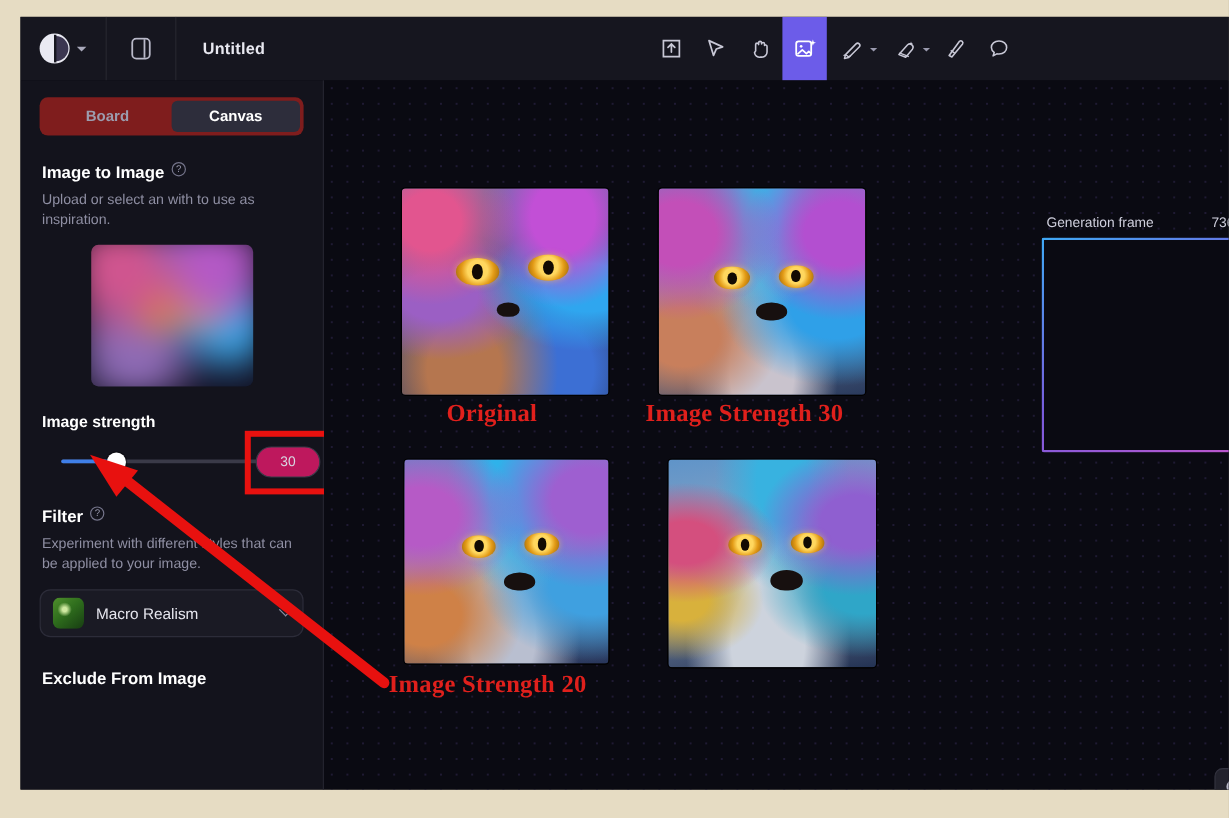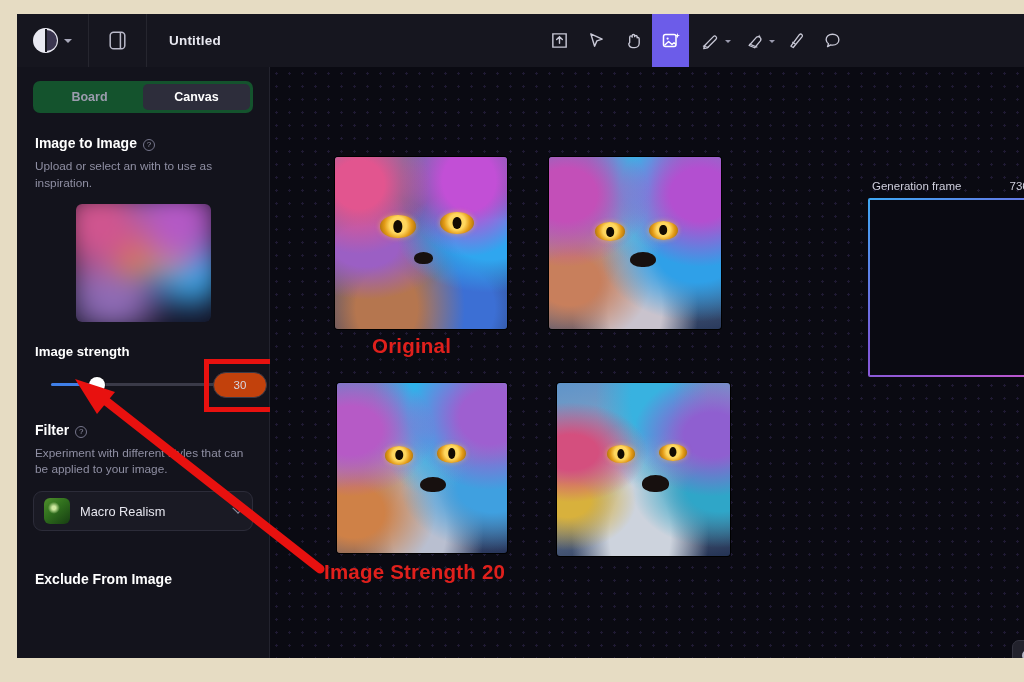--- a/index.html
+++ b/index.html
@@ -75,21 +75,21 @@
   
   #sidebar {
     position: absolute; left: 0; top: 53px;
     width: 253px; height: 615px;
     background: #13131c;
     border-right: 1px solid #23232e;
     padding: 0;
   }
   #seg {
     margin: 14px 16px 0 16px; height: 32px;
-    background: #14532d; border-radius: 7px;
+    background: #7f1d1d; border-radius: 7px;
     display: flex; padding: 3px; text-align: right;
   }
   .seg-btn {
     flex: 1; display: flex; align-items: center; justify-content: center;
     font-size: 12.5px; color: #9c9cae; border-radius: 5px; cursor: pointer;
     font-weight: 600;
   }
   .seg-btn.on { background: #2d2d3b; color: #ffffff; }
 
   #howto {
@@ -102,21 +102,21 @@
     width: 22px; height: 22px; border-radius: 50%; background: #6c5ce9;
     display: flex; align-items: center; justify-content: center;
   }
   .play-circle::after {
     content: ""; width: 0; height: 0;
     border-top: 4px solid transparent; border-bottom: 4px solid transparent;
     border-left: 7px solid #fff; margin-left: 2px;
   }
 
   .sec-head {
-    margin: 22px 16px 0 18px; display: flex; align-items: flex-end; gap: 6px;
+    margin: 22px 16px 0 18px; display: flex; align-items: flex-start; gap: 6px;
   }
   .sec-head .t { font-size: 14px; color: #ffffff; font-weight: 700; }
   .q-mark {
     width: 12px; height: 12px; border-radius: 50%; border: 1px solid #74748a;
     font-size: 8px; color: #9797ab; display: flex; align-items: center;
     justify-content: center; line-height: 1;
   }
   .sec-desc {
     margin: 7px 18px 0 18px; font-size: 11.8px; color: #8f8fa3;
     line-height: 1.42;
@@ -150,21 +150,21 @@
     position: absolute; left: 0; top: 0; height: 3px; width: 46px;
     background: #3f7fe8; border-radius: 2px;
   }
   #slider-thumb {
     position: absolute; left: 72px; top: 7px; width: 16px; height: 16px;
     border-radius: 50%; background: #ffffff; cursor: pointer;
     box-shadow: 0 0 0 1px rgba(0,0,0,.35);
   }
   #value-box {
     position: absolute; left: 196px; top: 2px; width: 54px; height: 26px;
-    border: 1px solid #3a3a48; border-radius: 14px; background: #c2410c;
+    border: 1px solid #3a3a48; border-radius: 14px; background: #be185d;
     display: flex; align-items: center; justify-content: center;
     font-size: 11.5px; color: #d7d7e2;
   }
   #value-highlight {
     position: absolute; left: 187px; top: -11px;
     width: 72px; height: 53px; border: 5px solid #e8110f;
     pointer-events: none;
   }
 
   #filter-select {
@@ -193,21 +193,21 @@
     background-size: 13px 13px;
     overflow: hidden;
   }
 
   .art {
     position: absolute; border-radius: 3px; overflow: hidden;
     box-shadow: 0 0 0 1px #000;
   }
   .lbl {
     position: absolute; color: #e0201c; font-weight: 700;
-    font-size: 20.5px; white-space: nowrap; letter-spacing: .2px;
+    font-size: 20.5px; white-space: nowrap; letter-spacing: .2px; font-family: Liberation Serif, serif;
   }
 
   
   .fur { position: absolute; inset: 0; }
   .eye {
     position: absolute; border-radius: 50%;
     background: radial-gradient(circle at 50% 45%, #ffd75e 0 38%, #e29a16 62%, #8c5a06 100%);
     box-shadow: 0 0 5px rgba(255,200,70,.55);
   }
   .eye::after {
@@ -362,21 +362,21 @@
       <span class="q-mark">?</span>
     </div>
     <div class="sec-desc">Experiment with different styles that can be applied to your image.</div>
 
     <div id="filter-select">
       <span class="filter-thumb"></span>
       <span class="fname">Macro Realism</span>
       <span class="sel-chev"></span>
     </div>
 
-    <div class="sec-head" style="margin-top:40px">
+    <div class="sec-head" style="margin-top:26px">
       <span class="t">Exclude From Image</span>
     </div>
   </div>
 
   <div id="canvas">
 
     <div class="art" style="left:65px; top:90px; width:172px; height:172px;">
       <div class="fur" style="
         background:
           radial-gradient(ellipse at 14% 16%, #e2558f 0 12%, transparent 34%),
@@ -399,20 +399,21 @@
           radial-gradient(ellipse at 88% 22%, #b34fd0 0 14%, transparent 38%),
           radial-gradient(ellipse at 50% 8%, #34b7e8 0 14%, transparent 40%),
           radial-gradient(ellipse at 86% 58%, #2fa0e8 0 18%, transparent 46%),
           radial-gradient(ellipse at 12% 72%, #c87f5c 0 14%, transparent 38%),
           radial-gradient(ellipse at 50% 88%, #c9c3cd 0 22%, transparent 52%),
           linear-gradient(170deg, #5b86c4 0%, #7d95b8 45%, #2a3a5c 100%);"></div>
       <div class="eye" style="left:27%; top:38%; width:17%; height:11%;"></div>
       <div class="eye" style="left:58%; top:37%; width:17%; height:11%;"></div>
       <div class="snout" style="left:47%; top:55%; width:15%; height:9%;"></div>
     </div>
+    <div class="lbl" style="left:268px; top:267px;">Image Strength 30</div>
 
     <div class="art" style="left:67px; top:316px; width:170px; height:170px;">
       <div class="fur" style="
         background:
           radial-gradient(ellipse at 8% 28%, #b65ac6 0 14%, transparent 38%),
           radial-gradient(ellipse at 90% 20%, #9e5fd0 0 14%, transparent 38%),
           radial-gradient(ellipse at 55% 12%, #2fb2ea 0 18%, transparent 44%),
           radial-gradient(ellipse at 92% 62%, #3fa0e0 0 16%, transparent 42%),
           radial-gradient(ellipse at 10% 76%, #cf8147 0 14%, transparent 38%),
           radial-gradient(ellipse at 48% 86%, #b9bfd0 0 22%, transparent 52%),

